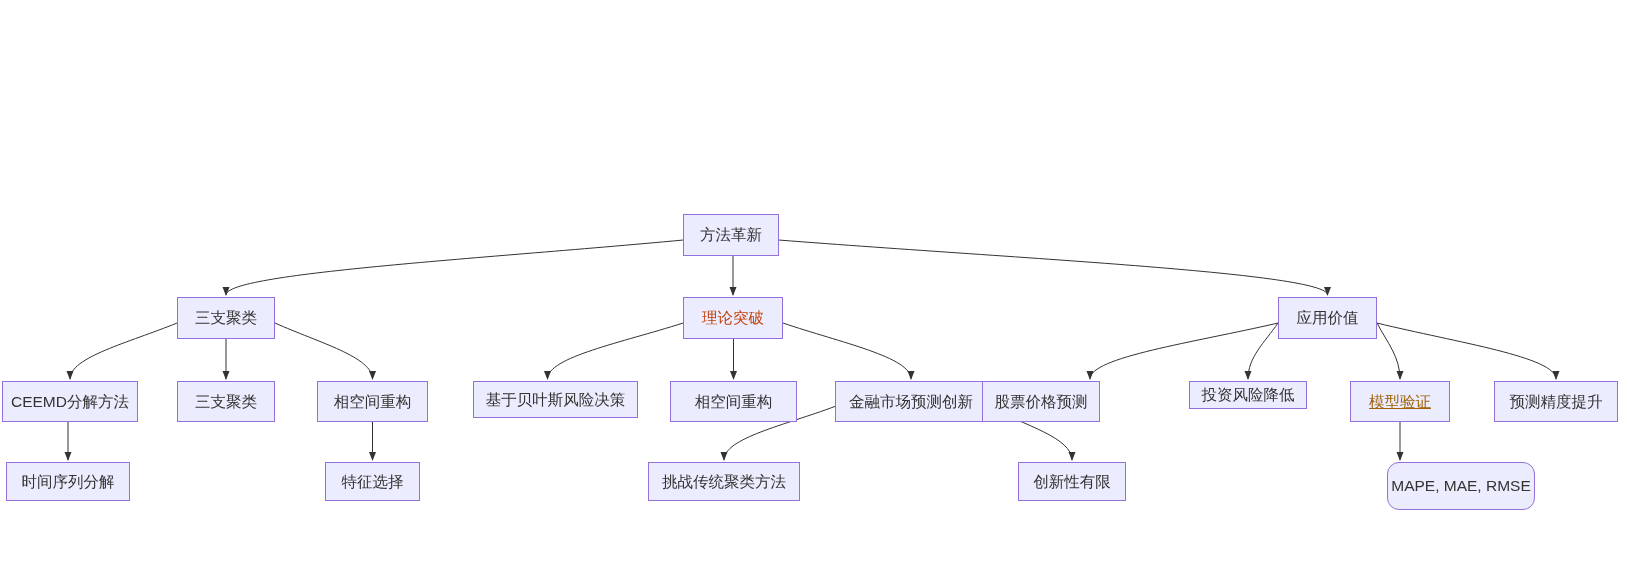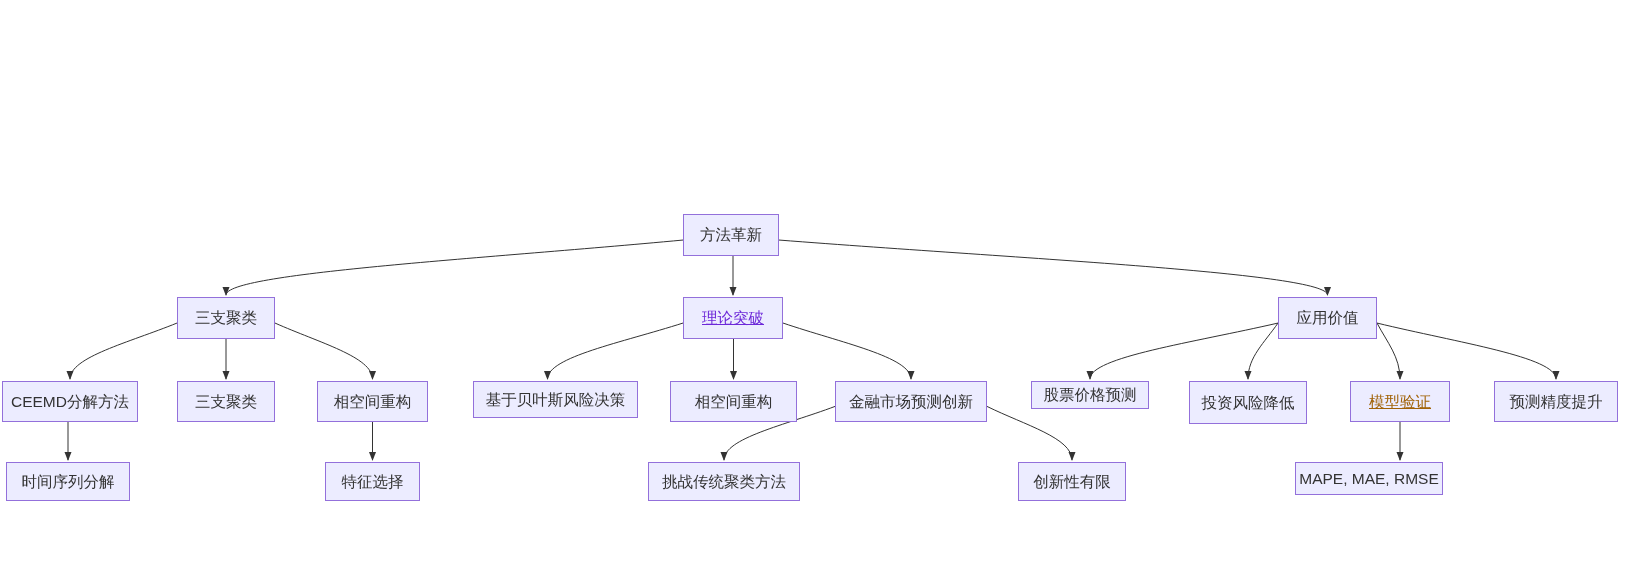--- a/index.html
+++ b/index.html
@@ -66,21 +66,21 @@
         <path d="M 1400 422 L 1400 460" fill="none" stroke="#333333" stroke-width="1" marker-end="url(#arrow)"></path>
       </g>
   </svg>
   <div id="nodes">
       <div class="node" style="left: 683px; top: 214px; width: 96px; height: 42px; background: rgb(236, 236, 255); border-color: rgb(147, 112, 219); color: rgb(51, 51, 51);">
         <span>方法革新</span>
       </div>
       <div class="node" style="left: 177px; top: 297px; width: 98px; height: 42px; background: rgb(236, 236, 255); border-color: rgb(147, 112, 219); color: rgb(51, 51, 51);">
         <span>三支聚类</span>
       </div>
-      <div class="node" style="left: 683px; top: 297px; width: 100px; height: 42px; background: rgb(236, 236, 255); border-color: rgb(147, 112, 219); color: #6d28d9; text-decoration: underline;">
+      <div class="node" style="left: 683px; top: 297px; width: 100px; height: 42px; background: rgb(236, 236, 255); border-color: rgb(147, 112, 219); color: #c2410c;">
         <span>理论突破</span>
       </div>
       <div class="node" style="left: 1278px; top: 297px; width: 99px; height: 42px; background: rgb(236, 236, 255); border-color: rgb(147, 112, 219); color: rgb(51, 51, 51);">
         <span>应用价值</span>
       </div>
       <div class="node" style="left: 2px; top: 381px; width: 136px; height: 41px; background: rgb(236, 236, 255); border-color: rgb(147, 112, 219); color: rgb(51, 51, 51); text-align: center;">
         <span>CEEMD分解方法</span>
       </div>
       <div class="node" style="left: 177px; top: 381px; width: 98px; height: 41px; background: rgb(236, 236, 255); border-color: rgb(147, 112, 219); color: rgb(51, 51, 51);">
         <span>三支聚类</span>
@@ -90,41 +90,41 @@
       </div>
       <div class="node" style="left: 465px; top: 381px; width: 165px; height: 37px; background: rgb(236, 236, 255); border-color: rgb(147, 112, 219); color: rgb(51, 51, 51); margin-left: 8px;">
         <span>基于贝叶斯风险决策</span>
       </div>
       <div class="node" style="left: 670px; top: 381px; width: 127px; height: 41px; background: rgb(236, 236, 255); border-color: rgb(147, 112, 219); color: rgb(51, 51, 51);">
         <span>相空间重构</span>
       </div>
       <div class="node" style="left: 835px; top: 381px; width: 152px; height: 41px; background: rgb(236, 236, 255); border-color: rgb(147, 112, 219); color: rgb(51, 51, 51);">
         <span>金融市场预测创新</span>
       </div>
-      <div class="node" style="left: 1031px; top: 381px; width: 118px; height: 28px; background: rgb(236, 236, 255); border-color: rgb(147, 112, 219); color: rgb(51, 51, 51); text-align: center;">
+      <div class="node" style="left: 982px; top: 381px; width: 118px; height: 41px; background: rgb(236, 236, 255); border-color: rgb(147, 112, 219); color: rgb(51, 51, 51); text-align: center;">
         <span>股票价格预测</span>
       </div>
-      <div class="node" style="left: 1189px; top: 381px; width: 118px; height: 43px; background: rgb(236, 236, 255); border-color: rgb(147, 112, 219); color: rgb(51, 51, 51);">
+      <div class="node" style="left: 1189px; top: 381px; width: 118px; height: 28px; background: rgb(236, 236, 255); border-color: rgb(147, 112, 219); color: rgb(51, 51, 51);">
         <span>投资风险降低</span>
       </div>
       <div class="node" style="left: 1350px; top: 381px; width: 100px; height: 41px; background: rgb(236, 236, 255); border-color: rgb(147, 112, 219); color: #a16207; text-decoration: underline;">
         <span>模型验证</span>
       </div>
       <div class="node" style="left: 1494px; top: 381px; width: 124px; height: 41px; background: rgb(236, 236, 255); border-color: rgb(147, 112, 219); color: rgb(51, 51, 51);">
         <span>预测精度提升</span>
       </div>
       <div class="node" style="left: 6px; top: 462px; width: 124px; height: 39px; background: rgb(236, 236, 255); border-color: rgb(147, 112, 219); color: rgb(51, 51, 51);">
         <span>时间序列分解</span>
       </div>
       <div class="node" style="left: 325px; top: 462px; width: 95px; height: 39px; background: rgb(236, 236, 255); border-color: rgb(147, 112, 219); color: rgb(51, 51, 51);">
         <span>特征选择</span>
       </div>
       <div class="node" style="left: 648px; top: 462px; width: 152px; height: 39px; background: rgb(236, 236, 255); border-color: rgb(147, 112, 219); color: rgb(51, 51, 51);">
         <span>挑战传统聚类方法</span>
       </div>
       <div class="node" style="left: 1018px; top: 462px; width: 108px; height: 39px; background: rgb(236, 236, 255); border-color: rgb(147, 112, 219); color: rgb(51, 51, 51);">
         <span>创新性有限</span>
       </div>
-      <div class="node" style="left: 1295px; top: 462px; width: 148px; height: 33px; background: rgb(236, 236, 255); border-color: rgb(147, 112, 219); color: rgb(51, 51, 51);">
+      <div class="node" style="left: 1387px; top: 462px; width: 148px; height: 48px; background: rgb(236, 236, 255); border-color: rgb(147, 112, 219); color: rgb(51, 51, 51); border-radius: 12px;">
         <span>MAPE, MAE, RMSE</span>
       </div>
     </div>
 </div>
 
 </body></html>

